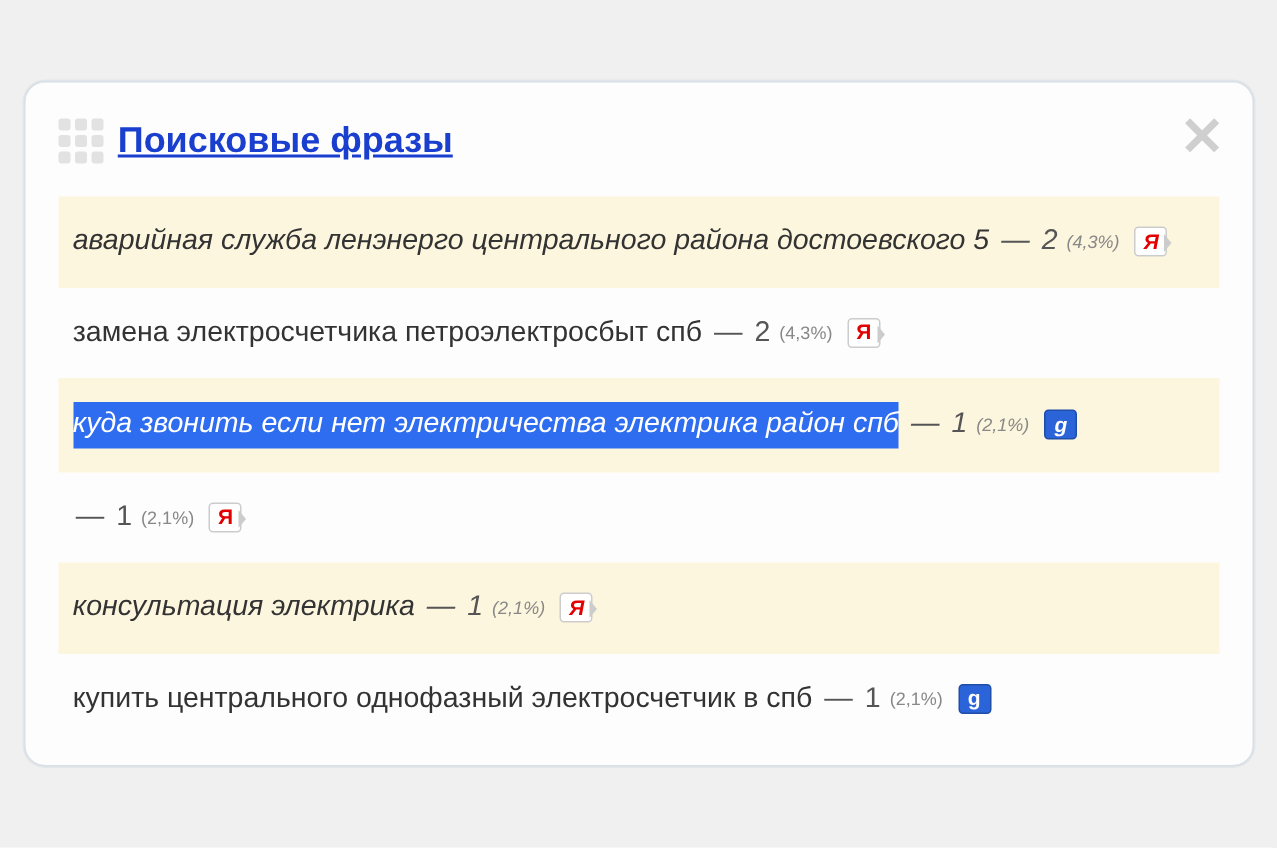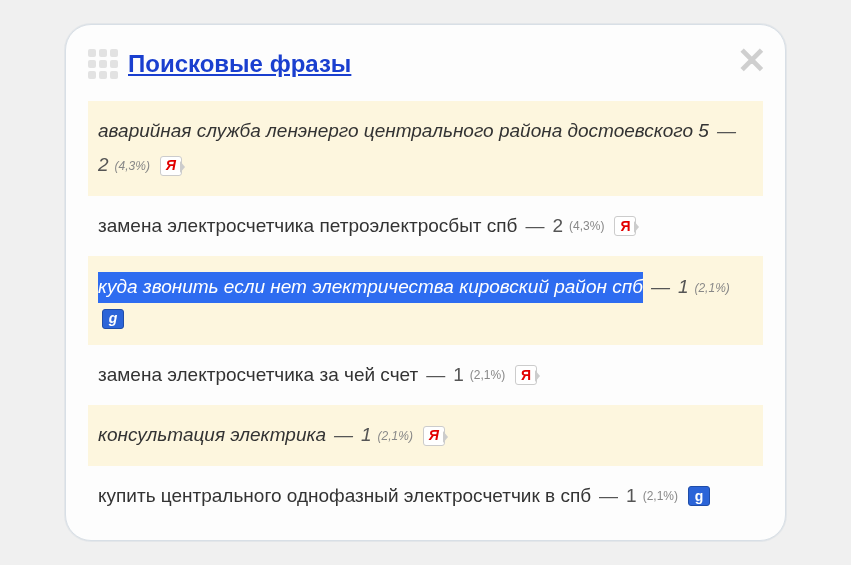--- a/index.html
+++ b/index.html
@@ -6,24 +6,24 @@
   body {
     font-family: Arial, Helvetica, sans-serif;
     background: #f0f0f0;
     display: flex;
     justify-content: center;
     align-items: center;
     width: 851px;
     height: 565px;
   }
   .panel {
-    width: 721px;
+    width: 820px;
     background: #fdfdfd;
     border: 1px solid #d8dfe6;
-    border-radius: 26px;
+    border-radius: 14px;
     padding: 24px 22px 14px 22px;
     position: relative;
     box-shadow: 0 0 0 1px rgba(200,210,220,0.3);
   }
   .header {
     display: flex;
     align-items: center;
     gap: 10px;
     margin-bottom: 22px;
   }
@@ -132,28 +132,27 @@
         <span class="source-icon yandex">Я</span>
       </div>
       <div class="row">
         <span class="phrase">замена электросчетчика петроэлектросбыт спб</span>
         <span class="dash">—</span>
         <span class="count">2</span>
         <span class="percent">(4,3%)</span>
         <span class="source-icon yandex">Я</span>
       </div>
       <div class="row alt">
-        <span class="phrase highlight">куда звонить если нет электричества кировский район спб</span>
+        <span class="phrase highlight">куда звонить если нет электричества электрика район спб</span>
         <span class="dash">—</span>
         <span class="count">1</span>
         <span class="percent">(2,1%)</span>
         <span class="source-icon google">g</span>
       </div>
       <div class="row">
-        <span class="phrase">замена электросчетчика за чей счет</span>
         <span class="dash">—</span>
         <span class="count">1</span>
         <span class="percent">(2,1%)</span>
         <span class="source-icon yandex">Я</span>
       </div>
       <div class="row alt">
         <span class="phrase">консультация электрика</span>
         <span class="dash">—</span>
         <span class="count">1</span>
         <span class="percent">(2,1%)</span>

